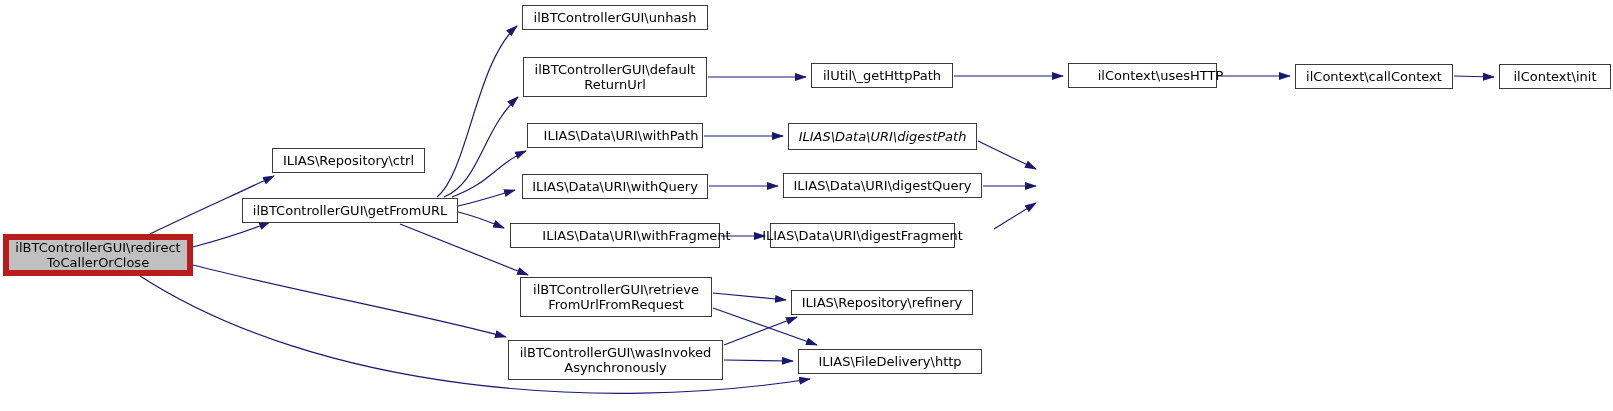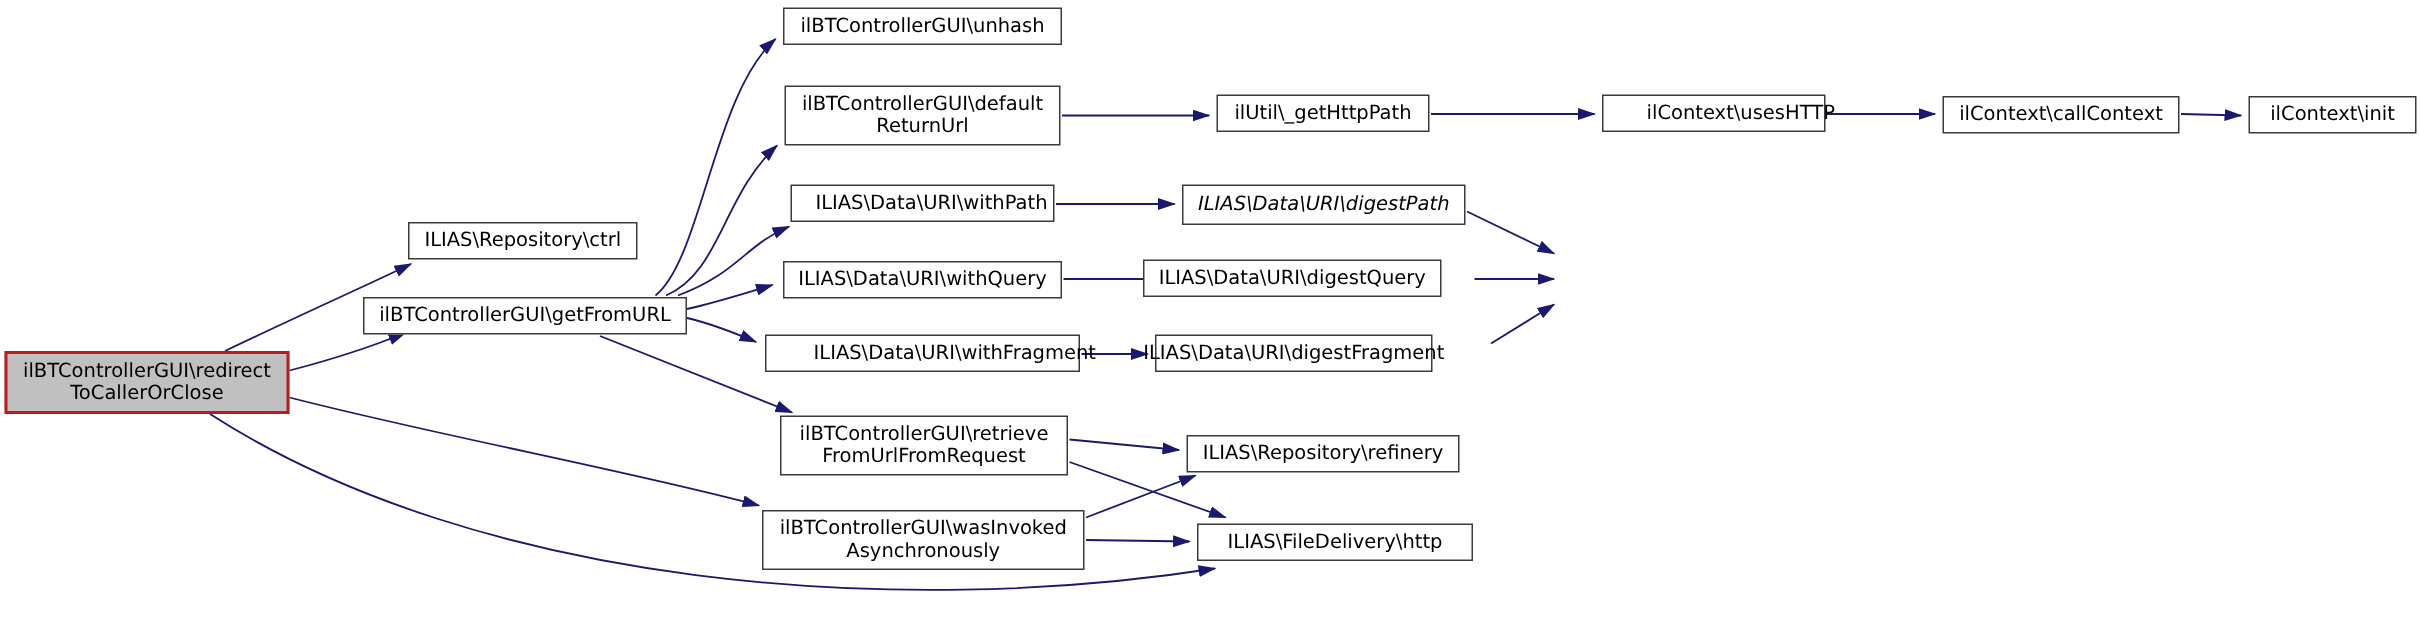--- a/index.html
+++ b/index.html
@@ -21,21 +21,21 @@
   svg.edges path.e{stroke:var(--edge);stroke-width:1.2;fill:none;}
   svg.edges marker path{fill:var(--edge);stroke:none;}
   .node{
     position:absolute;z-index:1;box-sizing:border-box;
     border:1px solid var(--border);
     background:var(--fill);
     color:var(--text);
     display:flex;flex-direction:column;align-items:center;justify-content:center;
     font-size:13px;line-height:15px;text-align:center;white-space:nowrap;
   }
-  .node.root{background:var(--rootfill);border:2px solid #b91c1c;}
+  .node.root{background:var(--rootfill);border:6px solid #b91c1c;}
 </style>
 </head>
 <body>
 
 <div class="canvas">
 
   <svg class="edges" width="1613" height="411" viewBox="0 0 1613 411">
     <defs>
       <marker id="arrow" viewBox="0 0 12 8" refX="11" refY="4" markerWidth="12" markerHeight="8" orient="auto" markerUnits="userSpaceOnUse">
         <path d="M0,0 L12,4 L0,8 z"></path>
@@ -110,21 +110,21 @@
   </div>
 
   <div class="node" style="left:788px;top:123px;width:189px;height:27px;font-style:italic;">
     <span>ILIAS\Data\URI\digestPath</span>
   </div>
 
   <div class="node" style="left:522px;top:174px;width:186px;height:25px;">
     <span>ILIAS\Data\URI\withQuery</span>
   </div>
 
-  <div class="node" style="left:762px;top:173px;width:199px;height:25px;">
+  <div class="node" style="left:783px;top:173px;width:199px;height:25px;">
     <span>ILIAS\Data\URI\digestQuery</span>
   </div>
 
   <div class="node" style="left:510px;top:223px;width:210px;height:25px;padding-left:43px;">
     <span>ILIAS\Data\URI\withFragment</span>
   </div>
 
   <div class="node" style="left:770px;top:223px;width:185px;height:25px;">
     <span>ILIAS\Data\URI\digestFragment</span>
   </div>

